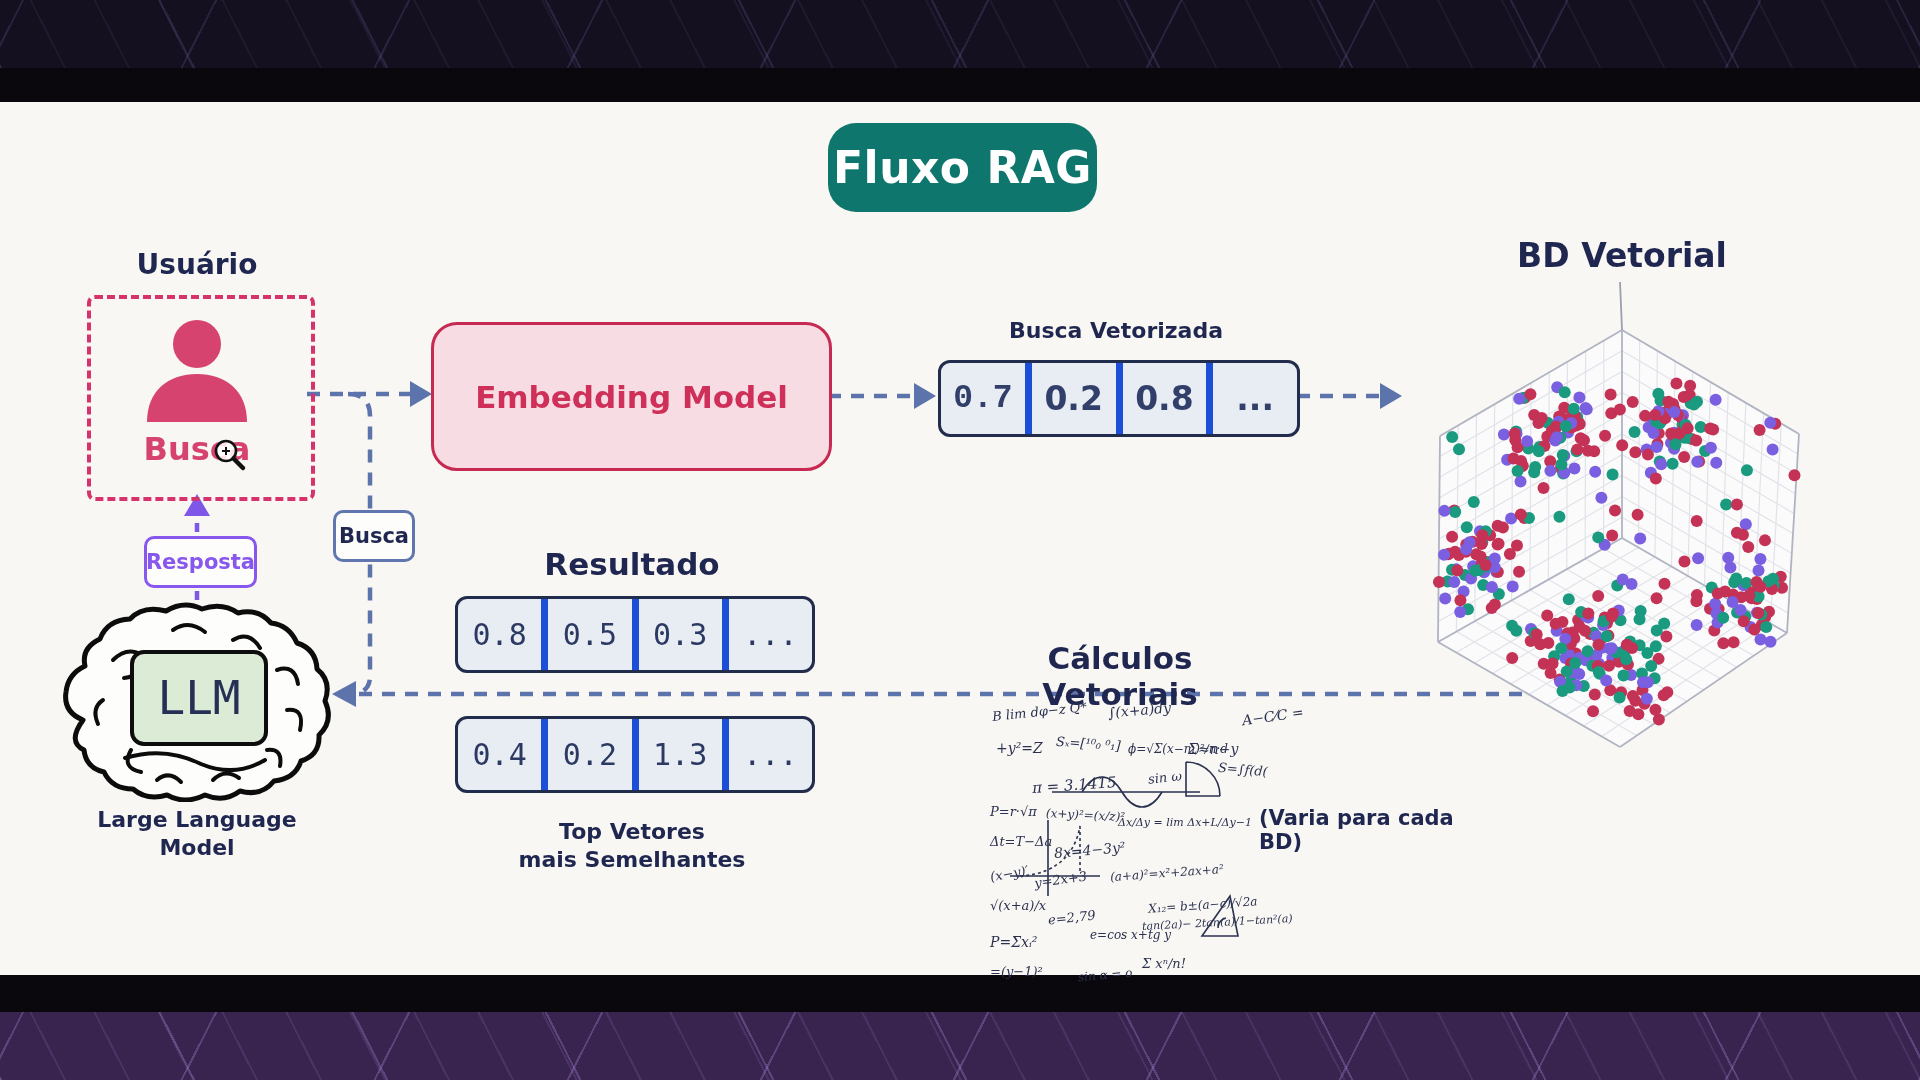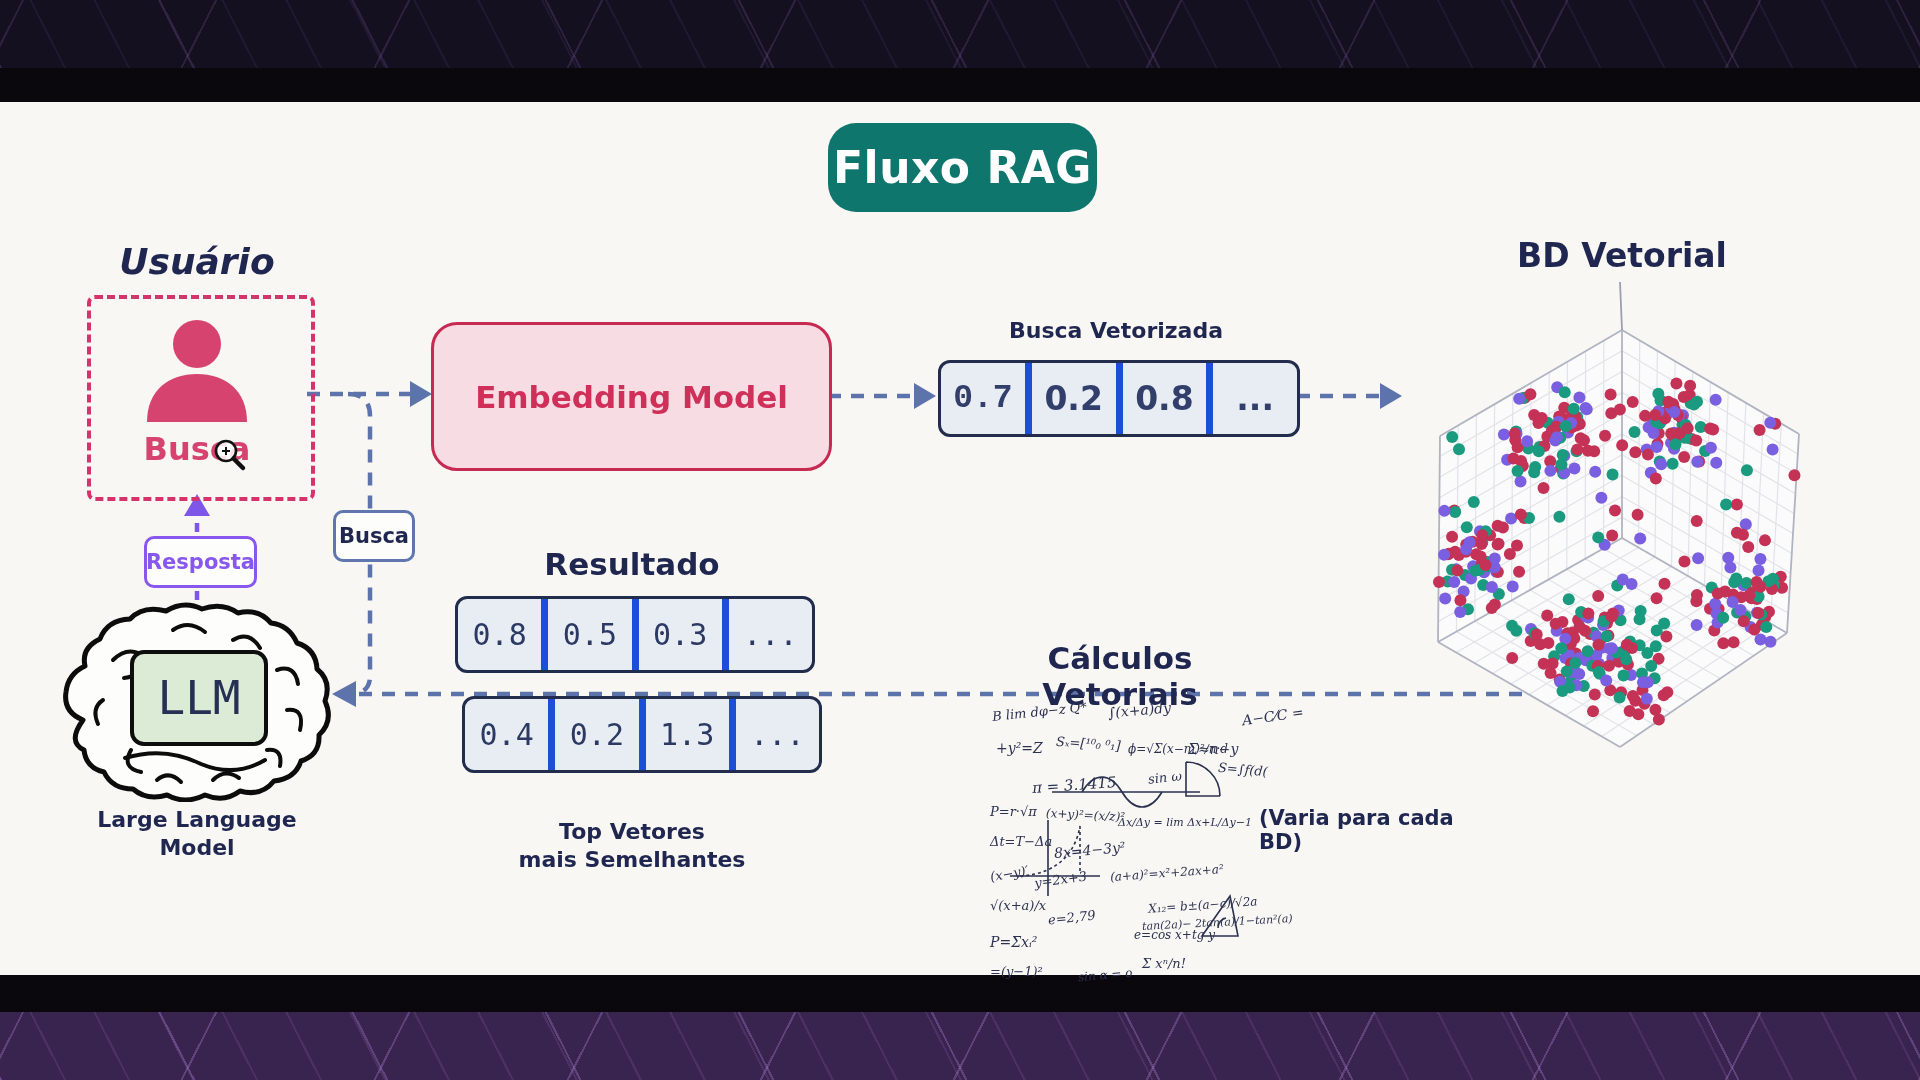--- a/index.html
+++ b/index.html
@@ -33,21 +33,21 @@
   .abs{position:absolute;}
   .navy{color:#1f2650;}
   .ctr{text-align:center;}
   
   .title-pill{
     left:828px;top:123px;width:269px;height:89px;background:#0f766e;border-radius:28px;
     display:flex;align-items:center;justify-content:center;
     color:#ffffff;font-size:44px;font-weight:bold;letter-spacing:0.5px;z-index:5;
   }
   
-  .usuario-label{left:87px;top:241px;width:220px;font-size:36px;font-weight:bold;z-index:5;font-style:italic;}
+  .usuario-label{left:87px;top:248px;width:220px;font-size:28px;font-weight:bold;z-index:5;}
   .usuario-box{
     left:87px;top:295px;width:220px;height:198px;border:4px dashed #d6336c;border-radius:8px;
     z-index:4;background:rgba(248,247,243,0.0);
   }
   .busca-word{left:87px;top:430px;width:220px;font-size:32px;font-weight:600;color:#d6436e;z-index:5;}
   
   .resposta-box{
     left:144px;top:536px;width:107px;height:46px;background:#fdfdfb;border:3px solid #8757ee;border-radius:10px;
     display:flex;align-items:center;justify-content:center;color:#8757ee;font-size:21px;font-weight:600;z-index:6;
   }
@@ -184,21 +184,21 @@
   <div class="vec-cell">...</div>
 </div>
 
 <div class="abs resultado-label navy ctr">Resultado</div>
 <div class="abs vec-table res-table" style="top:596px;">
   <div class="vec-cell">0.8</div>
   <div class="vec-cell">0.5</div>
   <div class="vec-cell">0.3</div>
   <div class="vec-cell">...</div>
 </div>
-<div class="abs vec-table res-table" style="top:696px;margin-left:7px;">
+<div class="abs vec-table res-table" style="top:716px;">
   <div class="vec-cell">0.4</div>
   <div class="vec-cell">0.2</div>
   <div class="vec-cell">1.3</div>
   <div class="vec-cell">...</div>
 </div>
 <div class="abs top-vetores navy ctr">
   <div>Top Vetores</div>
   <div>mais Semelhantes</div>
 </div>
 
@@ -731,19 +731,19 @@
     <span class="f" style="left: 56px; top: 108px; font-size: 12px; transform: rotate(3deg);">(x+y)²=(x∕z)²</span>
     <span class="f" style="left: 128px; top: 116px; font-size: 11px; transform: rotate(0deg);">Δx∕Δy = lim Δx+L∕Δy−1</span>
     <span class="f" style="left: 0px; top: 134px; font-size: 13px; transform: rotate(0deg);">Δt=T−Δa</span>
     <span class="f" style="left: 64px; top: 142px; font-size: 14px; transform: rotate(-5deg);">8x=4−3y²</span>
     <span class="f" style="left: 0px; top: 166px; font-size: 13px; transform: rotate(-10deg);">(x−y)′</span>
     <span class="f" style="left: 44px; top: 172px; font-size: 13px; transform: rotate(-8deg);">y=2x+3</span>
     <span class="f" style="left: 120px; top: 166px; font-size: 12px; transform: rotate(-4deg);">(a+a)²=x²+2ax+a²</span>
     <span class="f" style="left: 0px; top: 198px; font-size: 13px; transform: rotate(0deg);">√(x+a)∕x</span>
     <span class="f" style="left: 58px; top: 210px; font-size: 13px; transform: rotate(-6deg);">e=2,79</span>
     <span class="f" style="left: 158px; top: 198px; font-size: 12px; transform: rotate(-4deg);">X₁₂= b±(a−c)∕√2a</span>
-    <span class="f" style="left: 100px; top: 228px; font-size: 12px; transform: rotate(0deg); margin-left: 44px;">e=cos x+tg y</span>
+    <span class="f" style="left: 100px; top: 228px; font-size: 12px; transform: rotate(0deg);">e=cos x+tg y</span>
     <span class="f" style="left: 152px; top: 216px; font-size: 11px; transform: rotate(-3deg);">tan(2a)− 2tan(a)∕1−tan²(a)</span>
     <span class="f" style="left: 0px; top: 234px; font-size: 14px; transform: rotate(0deg);">P=Σxᵢ²</span>
     <span class="f" style="left: 0px; top: 264px; font-size: 13px; transform: rotate(0deg);">=(y−1)²</span>
     <span class="f" style="left: 88px; top: 268px; font-size: 12px; transform: rotate(-5deg);">sin α = o</span>
     <span class="f" style="left: 152px; top: 256px; font-size: 13px; transform: rotate(0deg);">Σ xⁿ∕n!</span>
   </div>
 
 </body></html>

